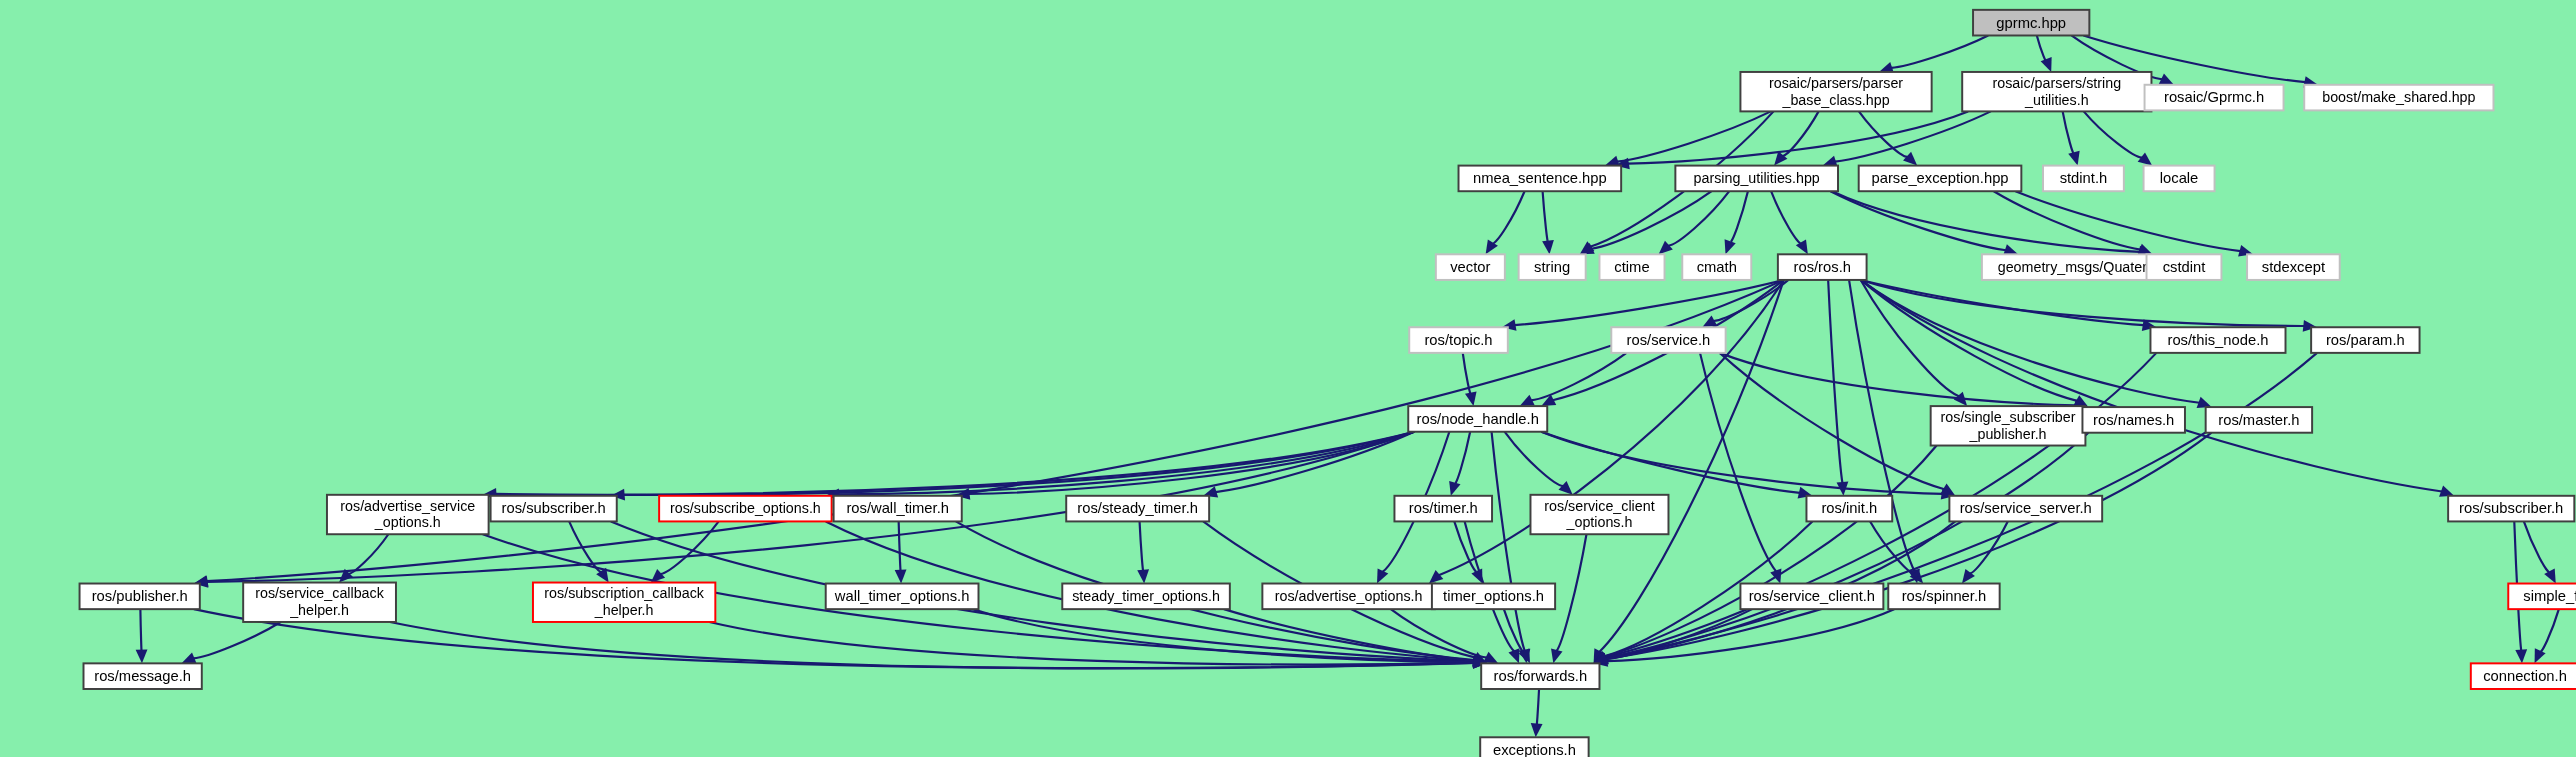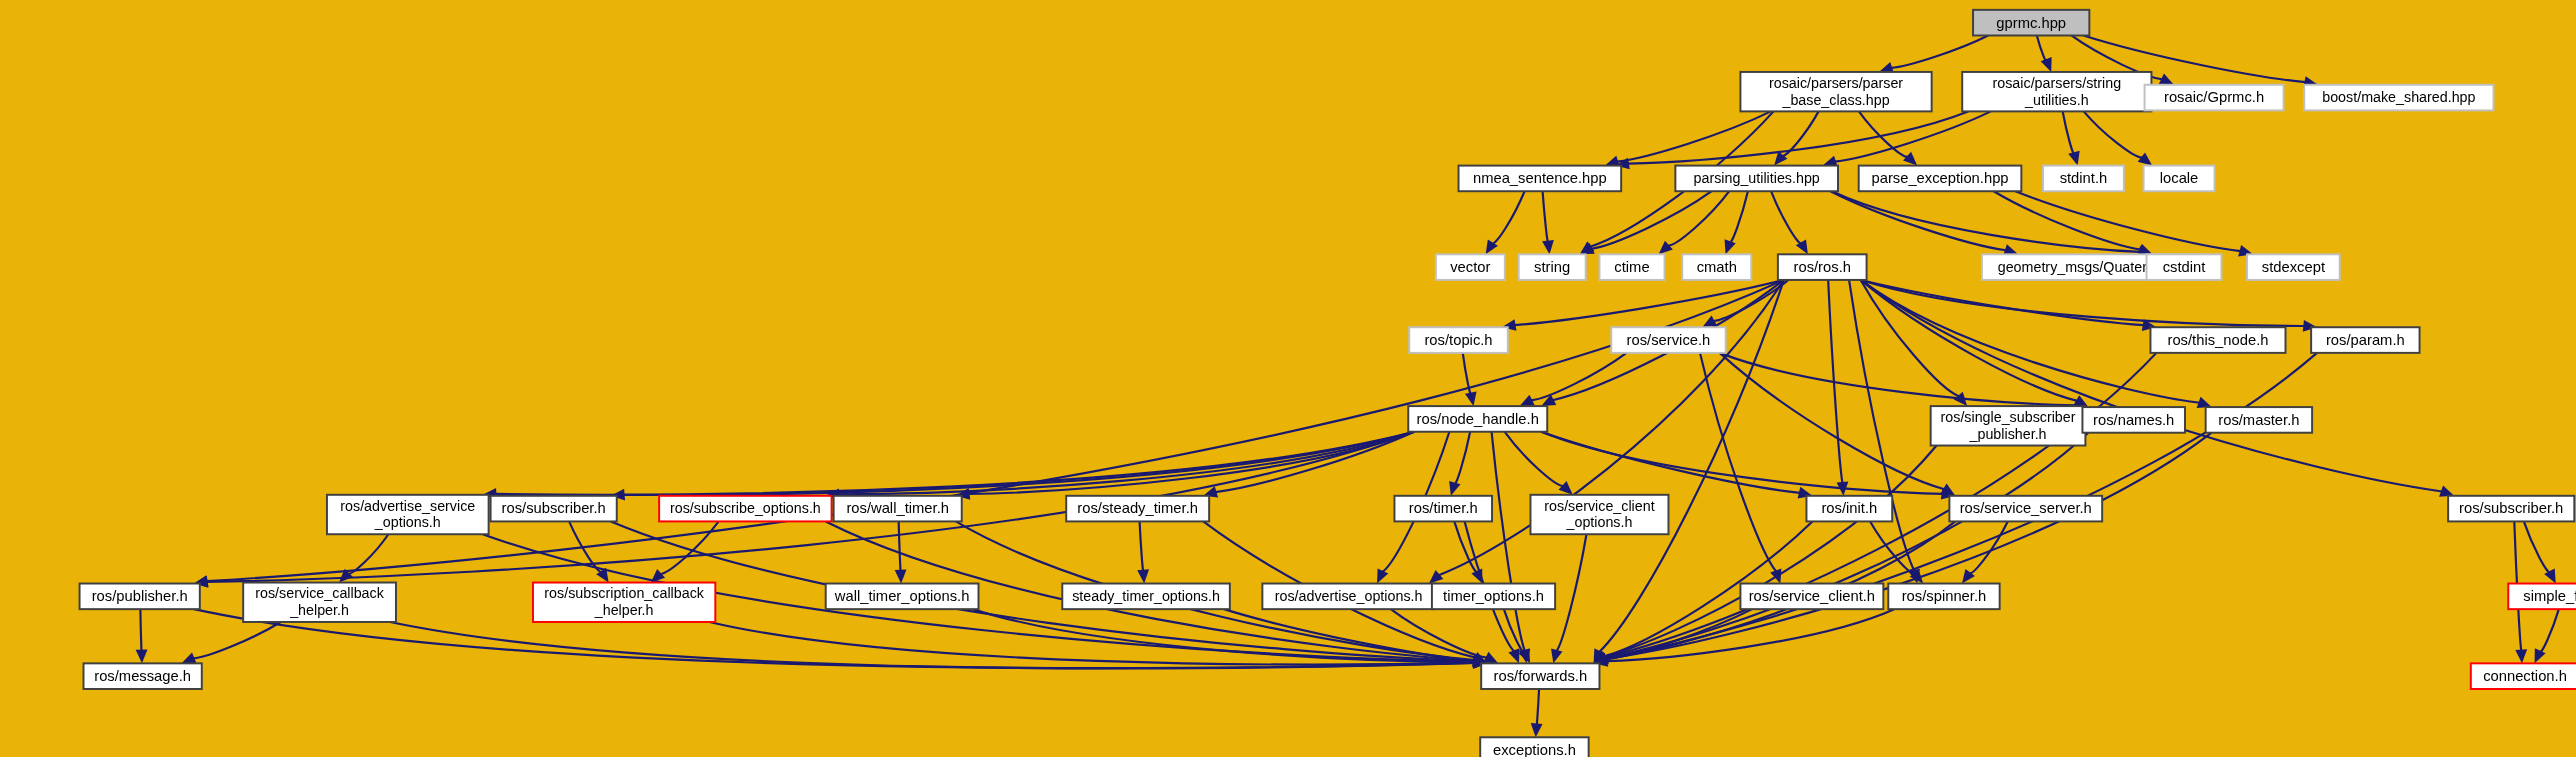--- a/index.html
+++ b/index.html
@@ -1,17 +1,17 @@
 <!DOCTYPE html>
 <html><head>
 <meta charset="utf-8">
 <style>
   html,body{margin:0;padding:0;background:#ffffff;}
   body{font-family:"Liberation Sans","DejaVu Sans",sans-serif;}
-  #graph-root{position:relative;width:2576px;height:757px;background:#eab308;overflow:hidden;}
+  #graph-root{position:relative;width:2576px;height:757px;background:#86efac;overflow:hidden;}
   svg.graph{position:absolute;left:0;top:0;width:2576px;height:757px;display:block;}
   .edge{fill:none;stroke:#191970;stroke-width:2.2;}
   .arrow{fill:#191970;stroke:none;}
   .node rect{stroke-width:2;}
   .node.plain rect{fill:#ffffff;stroke:#c0c0c0;}
   .node.solid rect{fill:#ffffff;stroke:#404040;}
   .node.root rect{fill:#bfbfbf;stroke:#404040;}
   .node.red rect{fill:#ffffff;stroke:#ff0000;}
   .node text{fill:#000000;font-family:"Liberation Sans","DejaVu Sans",sans-serif;font-size:15px;text-anchor:middle;dominant-baseline:middle;}
   .node.small text{font-size:14.5px;}

